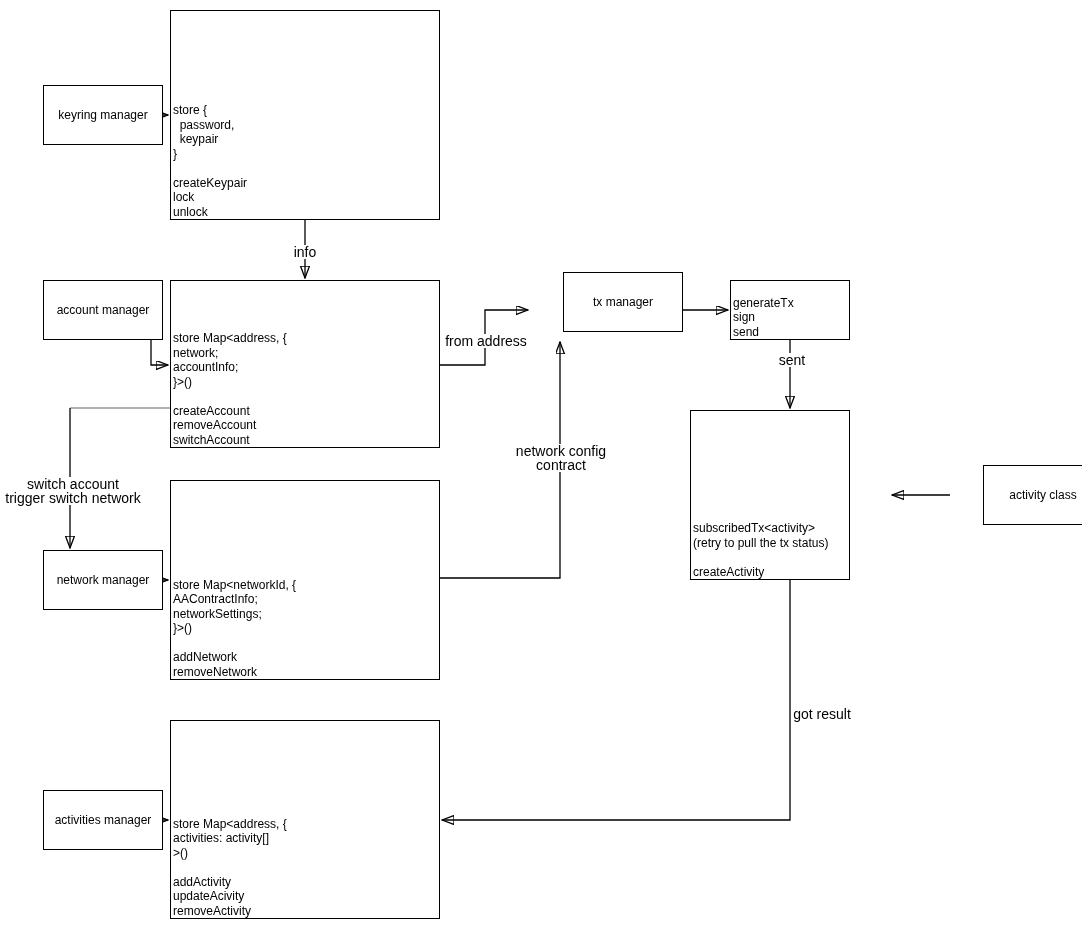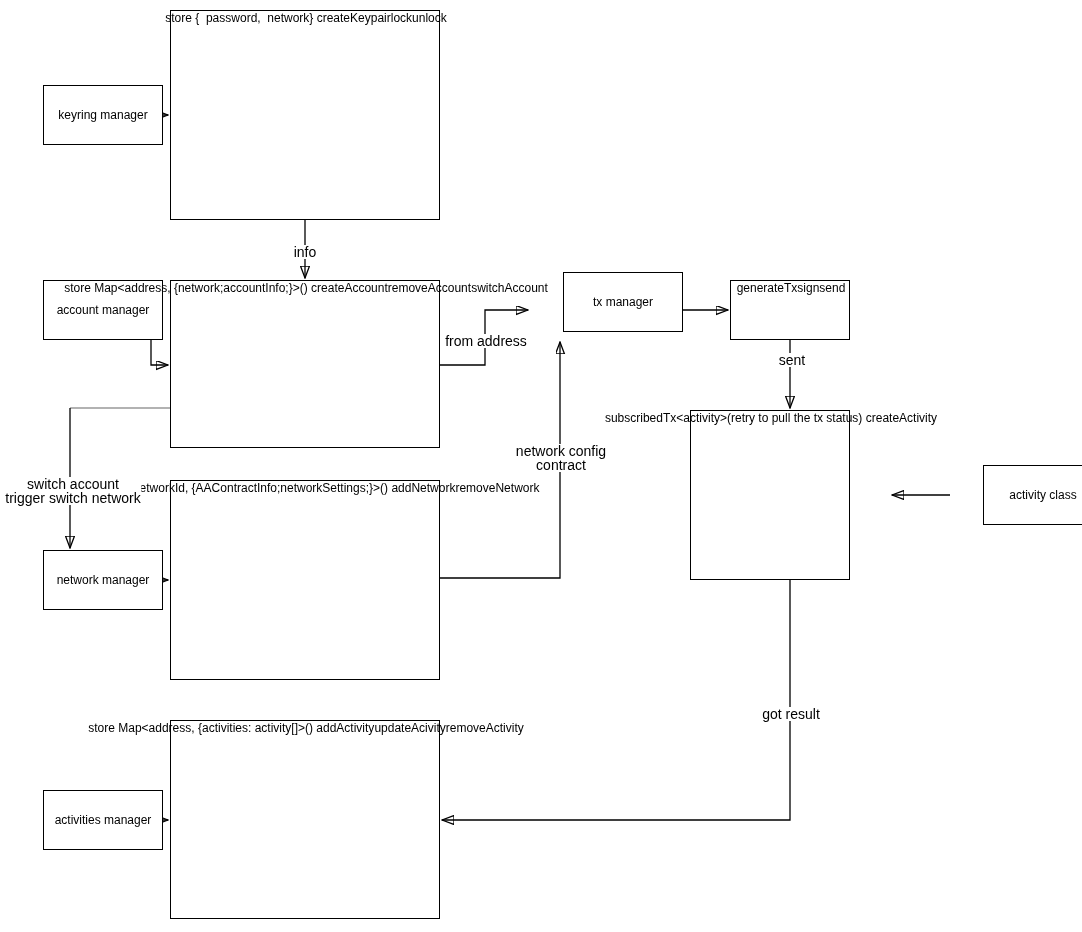--- a/index.html
+++ b/index.html
@@ -19,21 +19,21 @@
     position:absolute;
     background:#fff;
     border:1.3px solid #000;
     box-sizing:border-box;
     font-size:12px;
   }
   .node.center{
     display:flex;align-items:center;justify-content:center;text-align:left;margin-left:33px;
   }
   .node.textblock{
-    display:flex;flex-direction:row;justify-content:center;
+    display:flex;flex-direction:column;justify-content:flex-end;
     padding-left:2px;
   }
   .node.textblock .line{
     height:14.5px;line-height:14.5px;font-size:12px;white-space:pre;
   }
   .edge-label{
     position:absolute;
     transform:translate(-50%,-50%);
     background:#fff;
     font-size:14px;line-height:14px;
@@ -88,21 +88,21 @@
     <span>network manager</span>
   </div>
 
   <div class="node center" style="left:10px;top:790px;width:120px;height:60px">
     <span>activities manager</span>
   </div>
 
   <div class="node textblock" style="left:170px;top:10px;width:270px;height:210px">
     <div class="line">store {</div>
     <div class="line">  password,</div>
-    <div class="line">  network</div>
+    <div class="line">  keypair</div>
     <div class="line">}</div>
     <div class="line"> </div>
     <div class="line">createKeypair</div>
     <div class="line">lock</div>
     <div class="line">unlock</div>
   </div>
 
   <div class="node textblock" style="left:170px;top:280px;width:270px;height:168px">
     <div class="line">store Map&lt;address, {</div>
     <div class="line">network;</div>
@@ -156,15 +156,15 @@
   <div class="edge-label" style="left:73px;top:491px">
     <div>switch account</div>
     <div>trigger switch network</div>
   </div>
 
   <div class="edge-label" style="left:561px;top:458px">
     <div>network config</div>
     <div>contract</div>
   </div>
 
-  <div class="edge-label" style="left:791px;top:714px">got result</div>
+  <div class="edge-label" style="left:822px;top:714px">got result</div>
 
 </div>
 
 </body></html>

